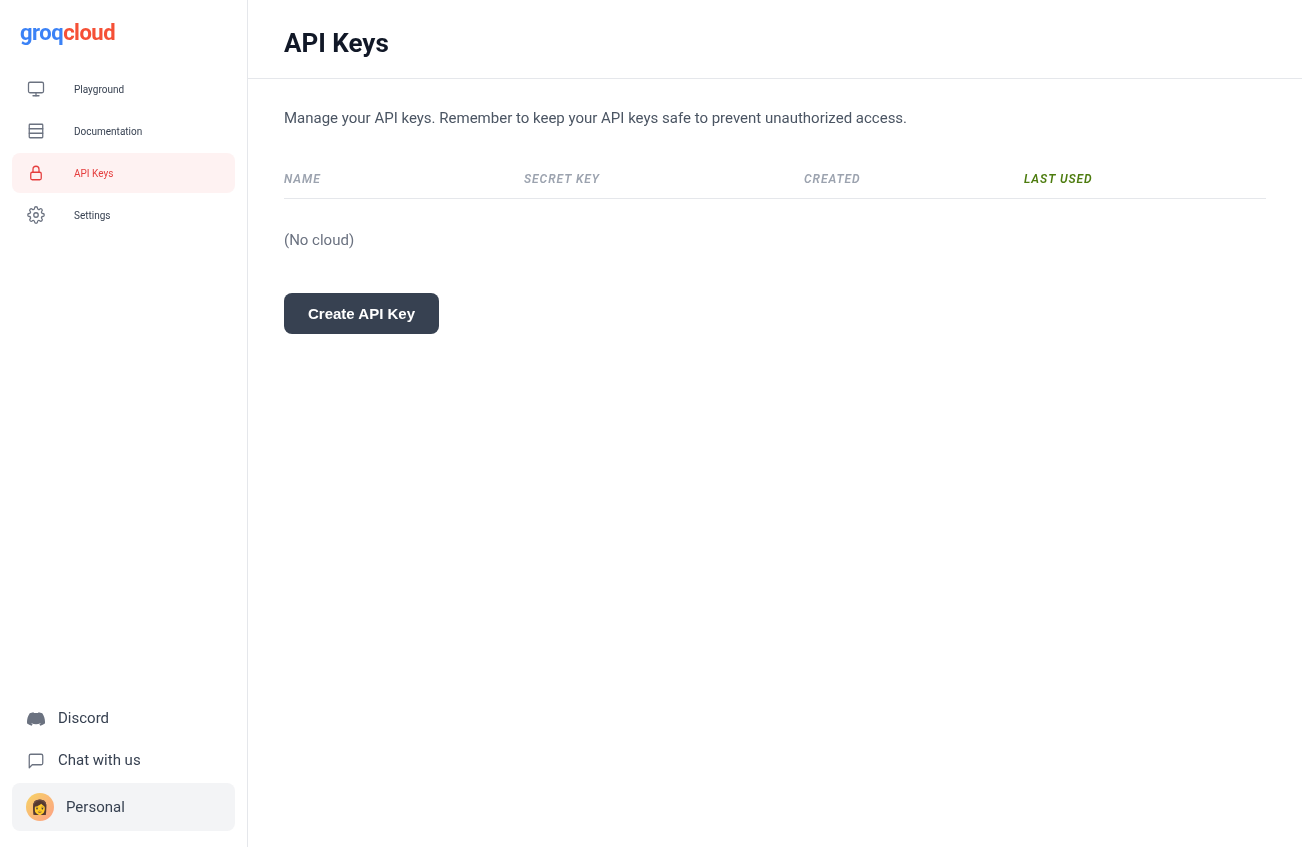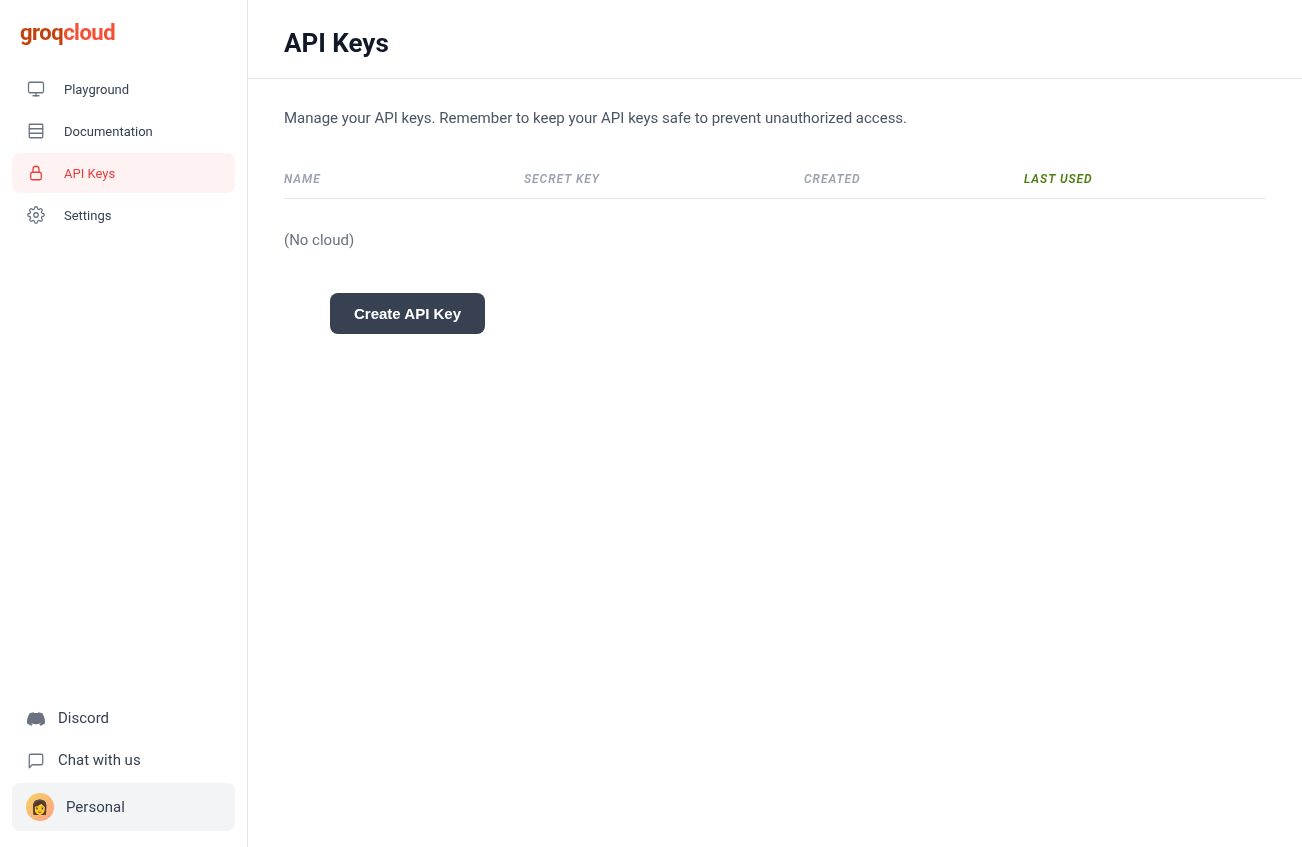--- a/index.html
+++ b/index.html
@@ -34,36 +34,36 @@
     }
 
     .logo {
       font-size: 22px;
       font-weight: 700;
       letter-spacing: -0.5px;
       color: #1a1a1a;
     }
 
     .logo span {
-      color: #c2410c;
+      color: #3b82f6;
     }
 
     .nav-items {
       flex: 1;
       padding: 0 12px;
     }
 
     .nav-item {
       display: flex;
       align-items: center;
-      gap: 18px;
+      gap: 28px;
       padding: 10px 14px;
       border-radius: 8px;
       cursor: pointer;
-      font-size: 13px;
+      font-size: 10px;
       color: #374151;
       margin-bottom: 2px;
       text-decoration: none;
     }
 
     .nav-item.active {
       background: #fef2f2;
       color: #e53e3e;
     }
 
@@ -183,21 +183,20 @@
     .create-btn {
       margin-top: 28px;
       background: #374151;
       color: #fff;
       border: none;
       border-radius: 8px;
       padding: 12px 24px;
       font-size: 15px;
       font-weight: 600;
       cursor: pointer;
-      margin-left: 46px;
     }
 
     
     svg {
       width: 18px;
       height: 18px;
       fill: none;
       stroke: currentColor;
       stroke-width: 1.7;
       stroke-linecap: round;

